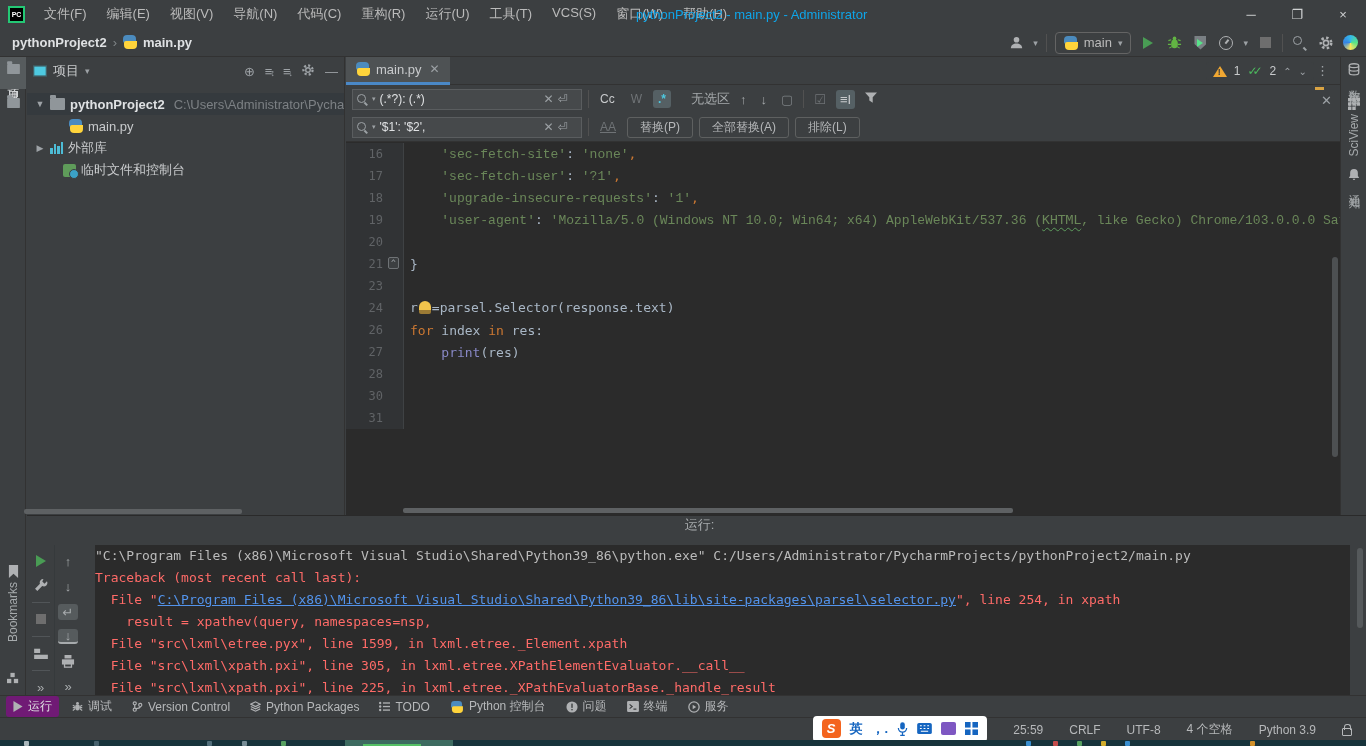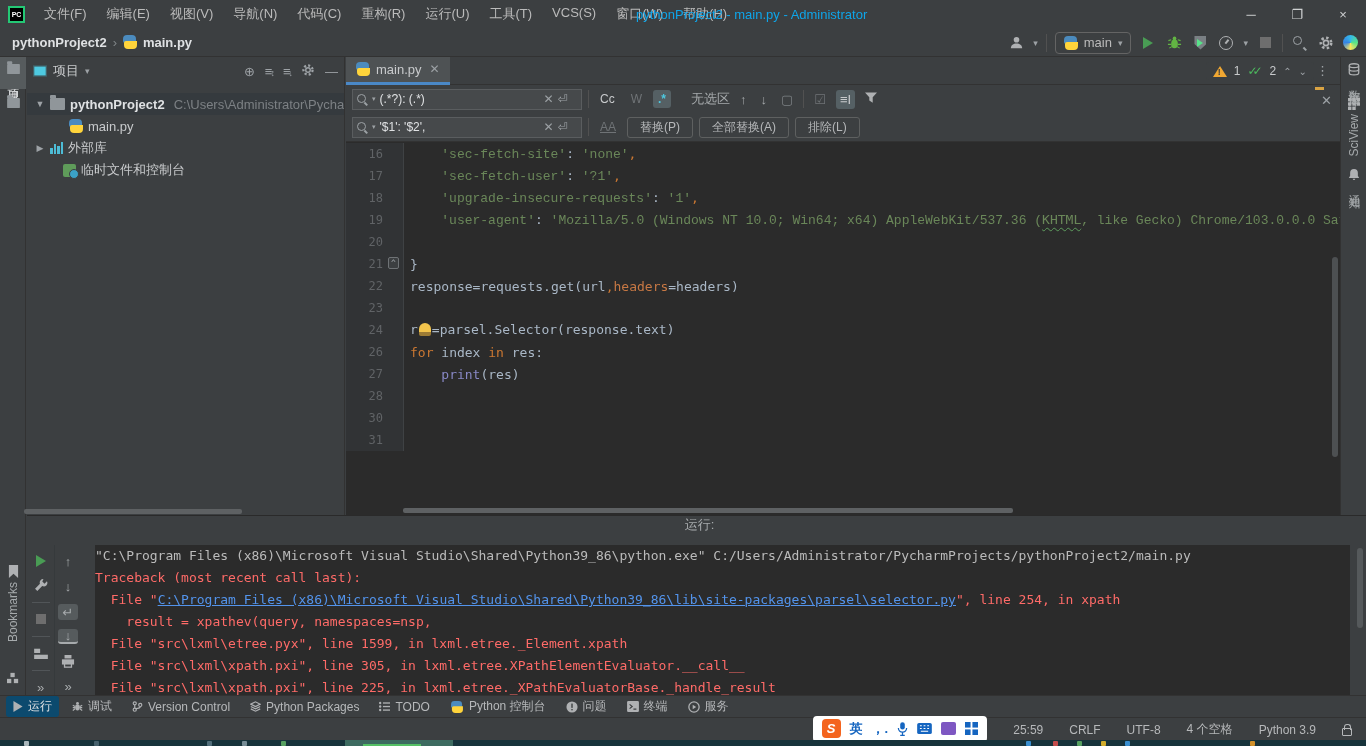--- a/index.html
+++ b/index.html
@@ -130,21 +130,21 @@
   .green-play { width:0; height:0; border-left:10px solid #499c54; border-top:6px solid transparent; border-bottom:6px solid transparent; }
   .gray-stop { width:10px; height:10px; background:#6e6e6e; }
   .cline { height:22px; line-height:22px; white-space:pre; }
   .seg-out { color:#bbbbbb; } .seg-err { color:#ff6b68; }
   .seg-link { color:#5394ec; text-decoration:underline; }
   .con-vscroll { position:absolute; right:3px; top:32px; width:6px; height:80px; background:#55595b; border-radius:3px; }
 
   
   .twbar { position:absolute; left:0; top:695px; width:1366px; height:22px; background:#3c3f41; border-top:1px solid #323232; display:flex; align-items:center; font-size:12px; color:#b6b8ba; }
   .tw-item { display:flex; align-items:center; gap:5px; padding:2px 7px; margin-left:6px; border-radius:3px; }
-  .tw-item.active { background:#0c4a6e; color:#dfe1e3;font-family:Liberation Mono, monospace; }
+  .tw-item.active { background:#701a75; color:#dfe1e3;font-family:Liberation Mono, monospace; }
   .tw-item svg { display:block; }
   .statusbar { position:absolute; left:0; top:717px; width:1366px; height:23px; background:#3c3f41; border-top:1px solid #323232; font-size:12px; color:#b6b8ba; }
   .sb-right { position:absolute; right:14px; top:0; height:23px; display:flex; align-items:center; gap:26px; }
   .ime { display:flex; align-items:center; gap:9px; background:#ffffff; border-radius:4px; padding:3px 9px; height:26px; margin-top:-2px; }
   .ime-s { width:19px; height:19px; background:#f4641e; border-radius:4px; color:#fff; font-weight:bold; font-size:13px; display:flex; align-items:center; justify-content:center; font-style:italic; }
   .ime-txt { color:#1565c0; font-weight:bold; font-size:13px; }
   .ime-blk { width:15px; height:13px; border-radius:2px; }
   .lock-ic { width:10px; height:8px; border:1.5px solid #b6b8ba; border-radius:1px; position:relative; margin-top:4px; }
   .lock-ic:before { content:""; position:absolute; left:1px; top:-5px; width:5px; height:5px; border:1.5px solid #b6b8ba; border-bottom:none; border-radius:3px 3px 0 0; }
   .taskbar { position:absolute; left:0; top:740px; width:1366px; height:6px; background:#17333b; }
@@ -404,21 +404,20 @@
       </div>
     </div>
 
     <div class="code-scroll" id="code-lines">
         <div class="code-line"><span class="gut">16</span><span class="cc"><span class="tok-txt">    </span><span class="tok-str">'sec-fetch-site'</span><span class="tok-txt">: </span><span class="tok-str">'none'</span><span class="tok-kw">,</span></span></div>
         <div class="code-line"><span class="gut">17</span><span class="cc"><span class="tok-txt">    </span><span class="tok-str">'sec-fetch-user'</span><span class="tok-txt">: </span><span class="tok-str">'?1'</span><span class="tok-kw">,</span></span></div>
         <div class="code-line"><span class="gut">18</span><span class="cc"><span class="tok-txt">    </span><span class="tok-str">'upgrade-insecure-requests'</span><span class="tok-txt">: </span><span class="tok-str">'1'</span><span class="tok-kw">,</span></span></div>
         <div class="code-line"><span class="gut">19</span><span class="cc"><span class="tok-txt">    </span><span class="tok-str">'user-agent'</span><span class="tok-txt">: </span><span class="tok-str">'Mozilla/5.0 (Windows NT 10.0; Win64; x64) AppleWebKit/537.36 (</span><span class="tok-typo">KHTML</span><span class="tok-str">, like Gecko) Chrome/103.0.0.0 Safa</span></span></div>
         <div class="code-line"><span class="gut">20</span><span class="cc"></span></div>
         <div class="code-line"><span class="gut">21<span class="fold-mark">^</span></span><span class="cc"><span class="tok-txt">}</span></span></div>
-        <div class="code-line"><span class="gut">22</span><span class="cc"><span class="tok-txt">response=requests.get(url</span><span class="tok-kw">,</span><span class="tok-param">headers</span><span class="tok-txt">=headers)</span></span></div>
         <div class="code-line"><span class="gut">23</span><span class="cc"></span></div>
         <div class="code-line"><span class="gut">24</span><span class="cc"><span class="tok-txt">r</span><span class="bulb"></span><span class="tok-txt">=parsel.Selector(response.text)</span></span></div>
         <div class="code-line"><span class="gut">26</span><span class="cc"><span class="tok-kw">for</span><span class="tok-txt"> index </span><span class="tok-kw">in</span><span class="tok-txt"> res:</span></span></div>
         <div class="code-line"><span class="gut">27</span><span class="cc"><span class="tok-txt">    </span><span class="tok-builtin">print</span><span class="tok-txt">(res)</span></span></div>
         <div class="code-line"><span class="gut">28</span><span class="cc"></span></div>
         <div class="code-line"><span class="gut">30</span><span class="cc"></span></div>
         <div class="code-line"><span class="gut">31</span><span class="cc"></span></div>
       </div>
 
     <div class="insp">

